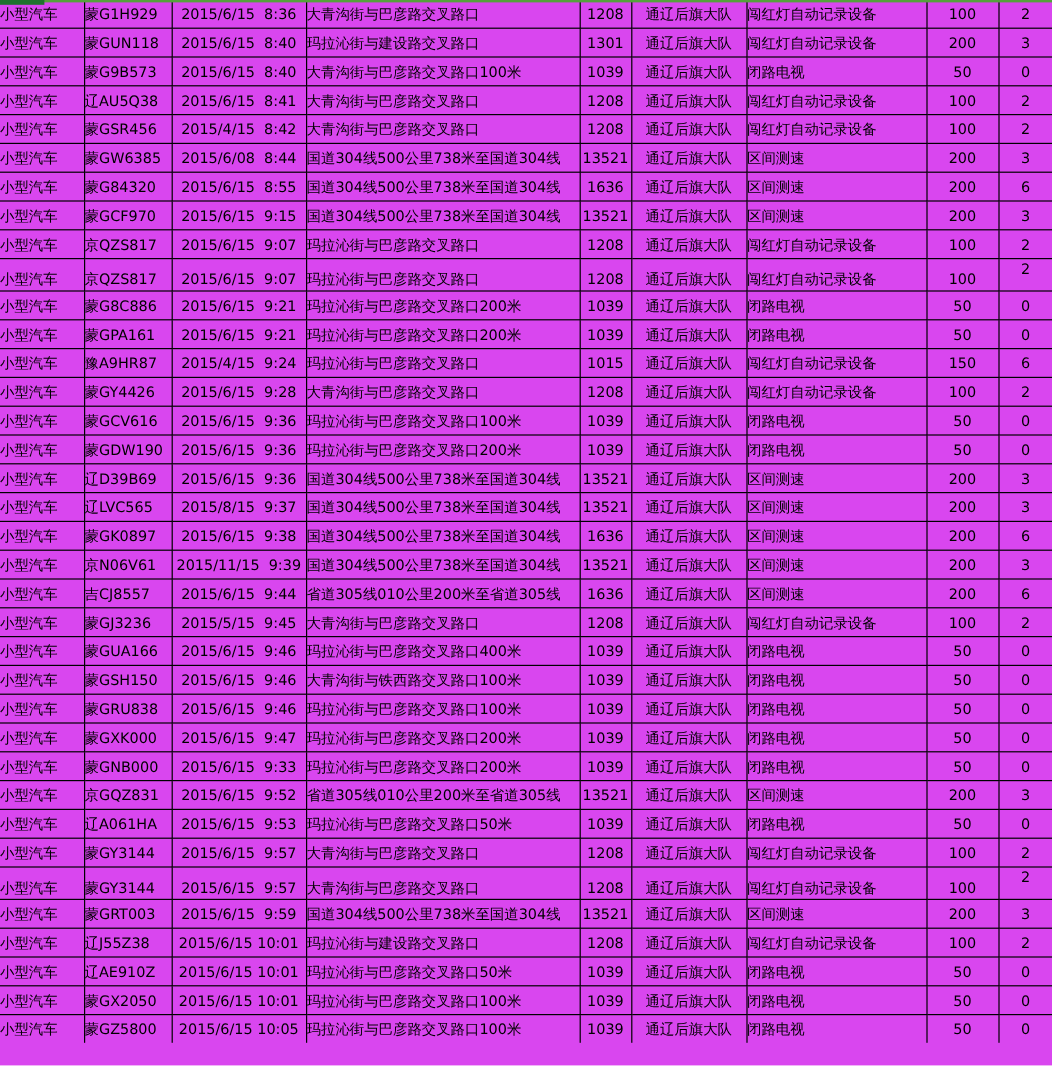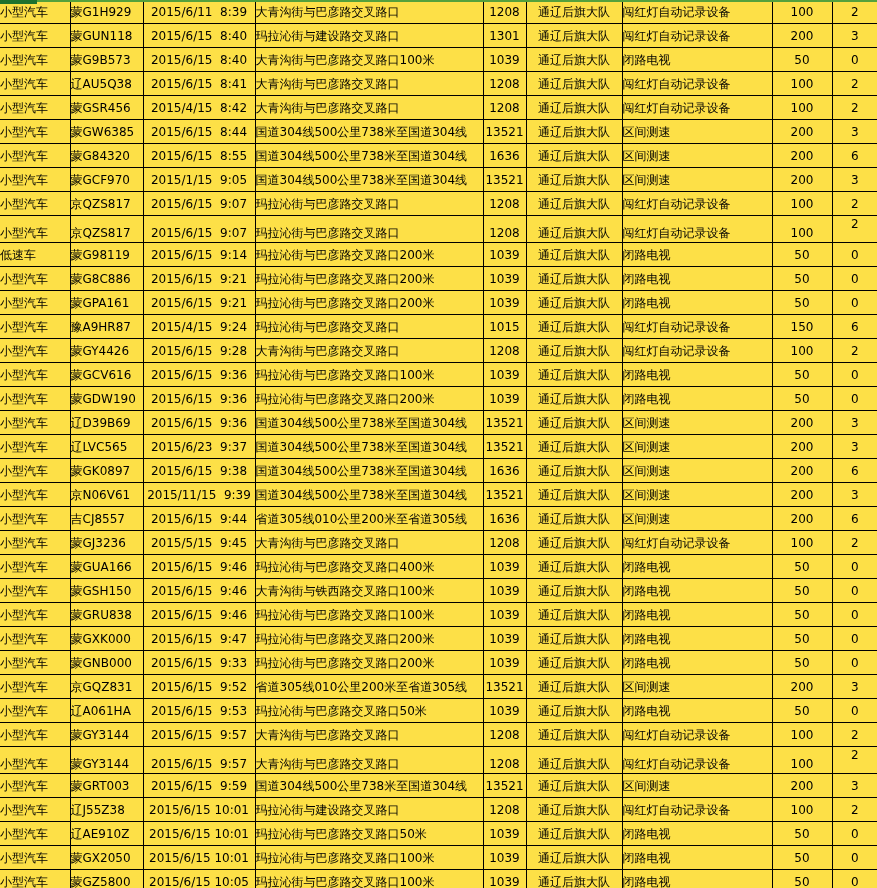--- a/index.html
+++ b/index.html
@@ -6,21 +6,21 @@
     margin: 0;
     padding: 0;
     background: #ffffff;
     font-family: "DejaVu Sans", sans-serif;
   }
   #stage {
     position: relative;
     width: 877px;
     height: 888px;
     overflow: hidden;
-    background: #fde047;
+    background: #d946ef;
   }
   
   .sel-line {
     position: absolute;
     top: 0; left: 0;
     width: 877px; height: 2px;
     z-index: 5;
   }
   .sel-handle {
     position: absolute;
@@ -74,21 +74,21 @@
       <col style="width:43px">
       <col style="width:96px">
       <col style="width:150px">
       <col style="width:60px">
       <col style="width:45px">
     </colgroup>
     <tbody>
         <tr>
           <td class="col-type">小型汽车</td>
           <td class="col-plate">蒙G1H929</td>
-          <td class="col-time">2015/6/11  8:39</td>
+          <td class="col-time">2015/6/15  8:36</td>
           <td class="col-location">大青沟街与巴彦路交叉路口</td>
           <td class="col-code">1208</td>
           <td class="col-dept">通辽后旗大队</td>
           <td class="col-device">闯红灯自动记录设备</td>
           <td class="col-fine">100</td>
           <td class="col-points">2</td>
         </tr>
         <tr>
           <td class="col-type">小型汽车</td>
           <td class="col-plate">蒙GUN118</td>
@@ -129,21 +129,21 @@
           <td class="col-location">大青沟街与巴彦路交叉路口</td>
           <td class="col-code">1208</td>
           <td class="col-dept">通辽后旗大队</td>
           <td class="col-device">闯红灯自动记录设备</td>
           <td class="col-fine">100</td>
           <td class="col-points">2</td>
         </tr>
         <tr>
           <td class="col-type">小型汽车</td>
           <td class="col-plate">蒙GW6385</td>
-          <td class="col-time">2015/6/15  8:44</td>
+          <td class="col-time">2015/6/08  8:44</td>
           <td class="col-location">国道304线500公里738米至国道304线</td>
           <td class="col-code">13521</td>
           <td class="col-dept">通辽后旗大队</td>
           <td class="col-device">区间测速</td>
           <td class="col-fine">200</td>
           <td class="col-points">3</td>
         </tr>
         <tr>
           <td class="col-type">小型汽车</td>
           <td class="col-plate">蒙G84320</td>
@@ -151,21 +151,21 @@
           <td class="col-location">国道304线500公里738米至国道304线</td>
           <td class="col-code">1636</td>
           <td class="col-dept">通辽后旗大队</td>
           <td class="col-device">区间测速</td>
           <td class="col-fine">200</td>
           <td class="col-points">6</td>
         </tr>
         <tr>
           <td class="col-type">小型汽车</td>
           <td class="col-plate">蒙GCF970</td>
-          <td class="col-time">2015/1/15  9:05</td>
+          <td class="col-time">2015/6/15  9:15</td>
           <td class="col-location">国道304线500公里738米至国道304线</td>
           <td class="col-code">13521</td>
           <td class="col-dept">通辽后旗大队</td>
           <td class="col-device">区间测速</td>
           <td class="col-fine">200</td>
           <td class="col-points">3</td>
         </tr>
         <tr>
           <td class="col-type">小型汽车</td>
           <td class="col-plate">京QZS817</td>
@@ -180,31 +180,20 @@
         <tr class="quirk">
           <td class="col-type">小型汽车</td>
           <td class="col-plate">京QZS817</td>
           <td class="col-time">2015/6/15  9:07</td>
           <td class="col-location">玛拉沁街与巴彦路交叉路口</td>
           <td class="col-code">1208</td>
           <td class="col-dept">通辽后旗大队</td>
           <td class="col-device">闯红灯自动记录设备</td>
           <td class="col-fine">100</td>
           <td class="col-points">2</td>
-        </tr>
-        <tr>
-          <td class="col-type">低速车</td>
-          <td class="col-plate">蒙G98119</td>
-          <td class="col-time">2015/6/15  9:14</td>
-          <td class="col-location">玛拉沁街与巴彦路交叉路口200米</td>
-          <td class="col-code">1039</td>
-          <td class="col-dept">通辽后旗大队</td>
-          <td class="col-device">闭路电视</td>
-          <td class="col-fine">50</td>
-          <td class="col-points">0</td>
         </tr>
         <tr>
           <td class="col-type">小型汽车</td>
           <td class="col-plate">蒙G8C886</td>
           <td class="col-time">2015/6/15  9:21</td>
           <td class="col-location">玛拉沁街与巴彦路交叉路口200米</td>
           <td class="col-code">1039</td>
           <td class="col-dept">通辽后旗大队</td>
           <td class="col-device">闭路电视</td>
           <td class="col-fine">50</td>
@@ -272,21 +261,21 @@
           <td class="col-location">国道304线500公里738米至国道304线</td>
           <td class="col-code">13521</td>
           <td class="col-dept">通辽后旗大队</td>
           <td class="col-device">区间测速</td>
           <td class="col-fine">200</td>
           <td class="col-points">3</td>
         </tr>
         <tr>
           <td class="col-type">小型汽车</td>
           <td class="col-plate">辽LVC565</td>
-          <td class="col-time">2015/6/23  9:37</td>
+          <td class="col-time">2015/8/15  9:37</td>
           <td class="col-location">国道304线500公里738米至国道304线</td>
           <td class="col-code">13521</td>
           <td class="col-dept">通辽后旗大队</td>
           <td class="col-device">区间测速</td>
           <td class="col-fine">200</td>
           <td class="col-points">3</td>
         </tr>
         <tr>
           <td class="col-type">小型汽车</td>
           <td class="col-plate">蒙GK0897</td>

